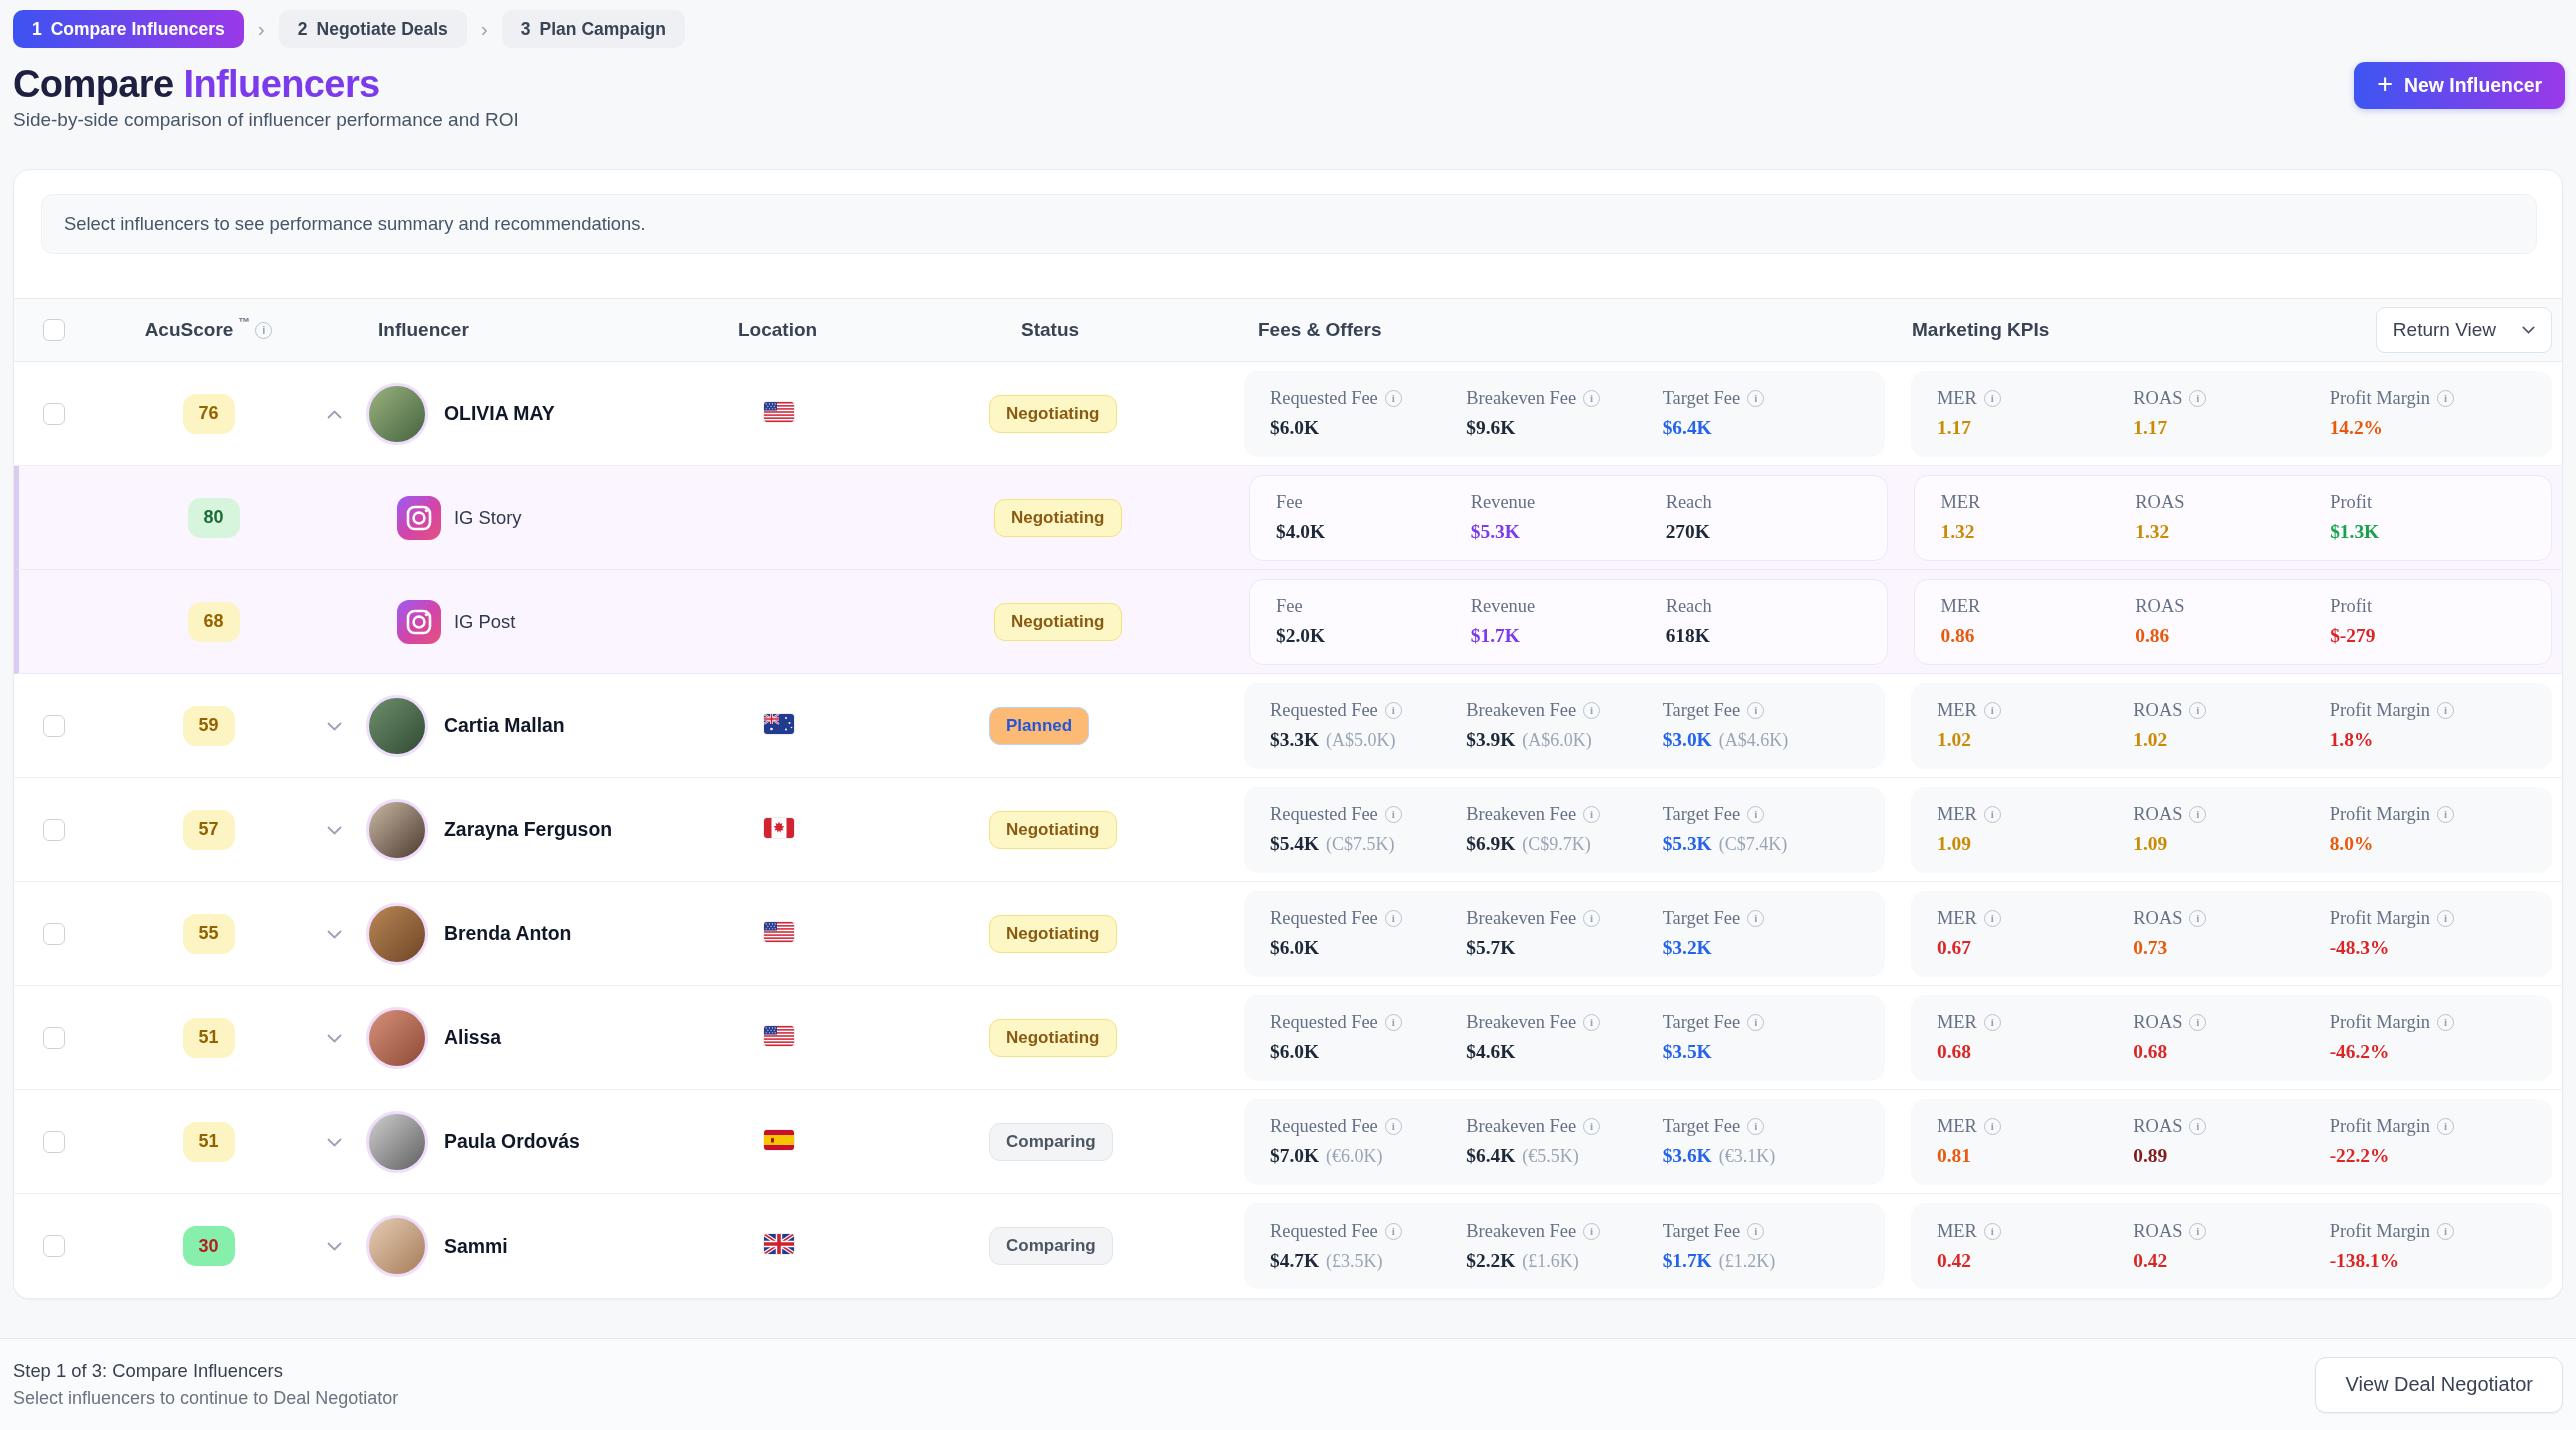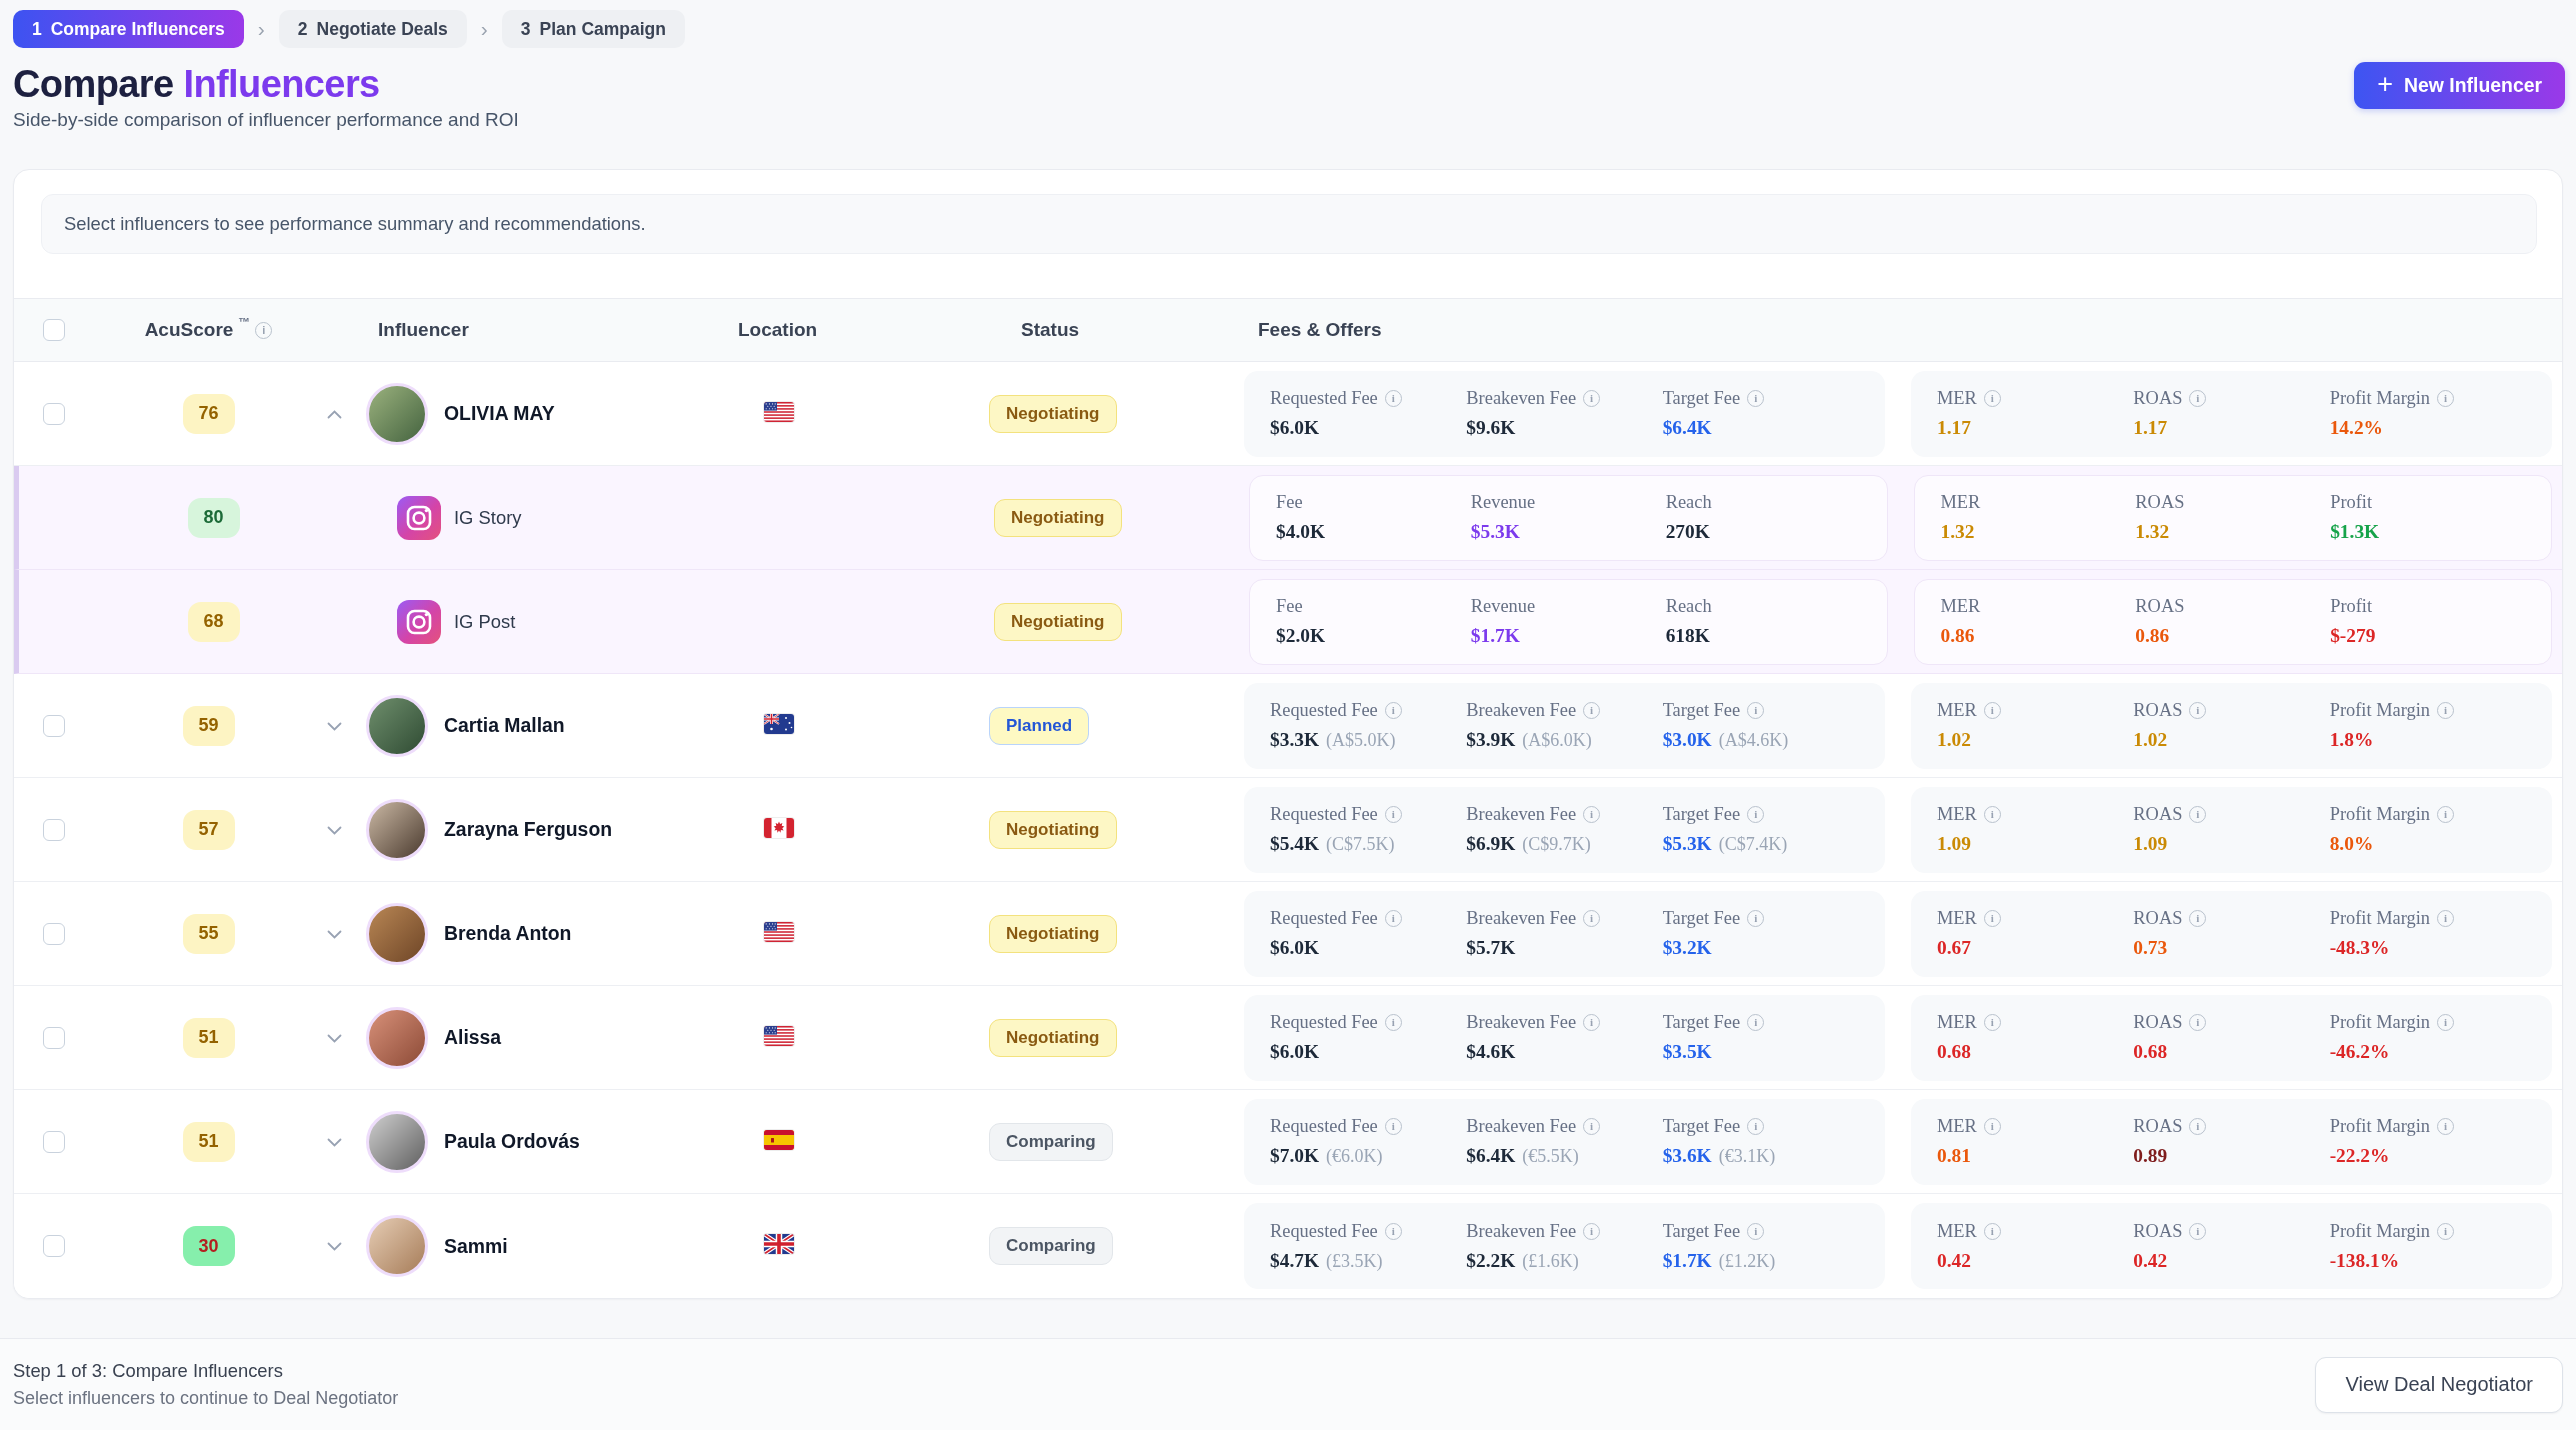--- a/index.html
+++ b/index.html
@@ -114,21 +114,21 @@
     border-radius:3px; overflow:hidden; box-shadow:0 0 0 1px rgba(0,0,0,.07);
     line-height:0;
   }
   .cst { padding-left:18px; }
   .pill.status {
     height:38px; padding:0 16px; border-radius:11px;
     display:inline-flex; align-items:center;
     font-size:17px; font-weight:700;
   }
   .status.yellow { background:#fdf7c5; border:1.5px solid #f3e27e; color:#8a5a12; }
-  .status.blue   { background:#fef9c3; border:1.5px solid #b9d4fb; color:#2457d6; }
+  .status.blue   { background:#fdba74; border:1.5px solid #b9d4fb; color:#2457d6; }
   .status.gray   { background:#f2f4f6; border:1.5px solid #e2e6ea; color:#4b5563; }
 
   .ccards { display:grid; grid-template-columns:1fr 1fr; gap:26px; padding-right:10px; align-items:center; }
   .mcard {
     height:86px; border-radius:14px; background:#f7f9fb;
     display:grid; grid-template-columns:1fr 1fr 1fr;
     align-items:center; padding:0 26px;
   }
   .trow.sub .mcard { background:rgba(255,255,255,.55); border:1px solid #efe6f8; }
   .mcol { display:flex; flex-direction:column; gap:8px;font-family:Liberation Serif, serif; }
@@ -200,20 +200,29 @@
         <span>AcuScore</span>
           <span class="tm">™</span>
         <span class="info-i">i</span>
       </div>
       <div></div>
       <div class="ci">Influencer</div>
       <div class="cl">Location</div>
       <div class="cst">Status</div>
       <div class="hcards">
         <div class="hcell">Fees &amp; Offers</div>
+        <div class="hcell">
+          <span>Marketing KPIs</span>
+          <span class="return-view">
+            <span>Return View</span>
+            <svg width="13" height="8" viewBox="0 0 15 9">
+                <path d="M1.5 1.5 L7.5 7.5 L13.5 1.5" fill="none" stroke="#475467" stroke-width="1.8" stroke-linecap="round"></path>
+              </svg>
+          </span>
+        </div>
       </div>
     </div>
 
     <div id="tbody">
         <div class="grid trow">
           <div class="cc">
             <span class="cbx"></span>
           </div>
           <div class="cs">
             <span class="pill score yellow">76</span>

